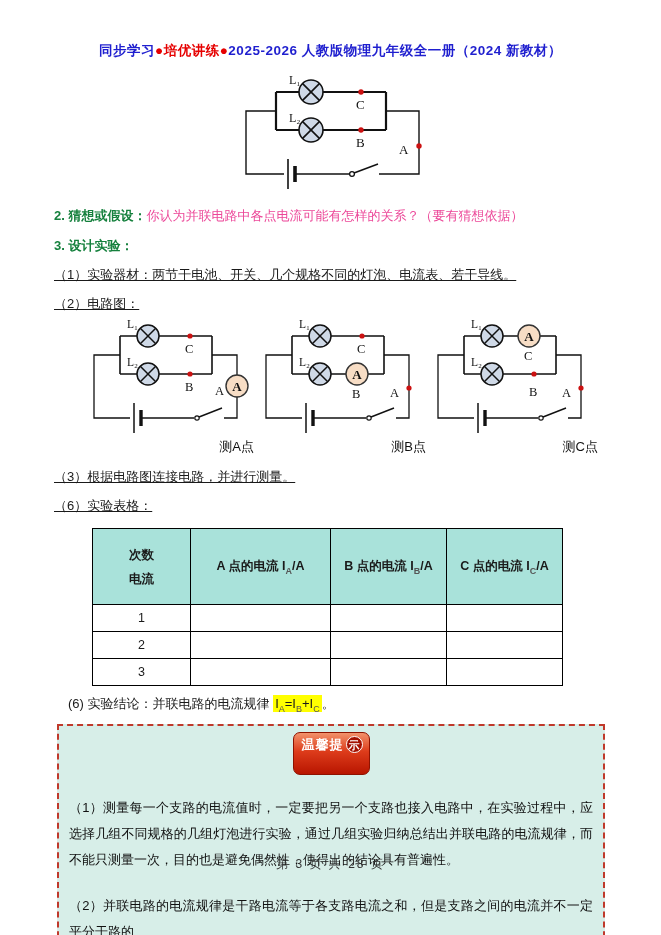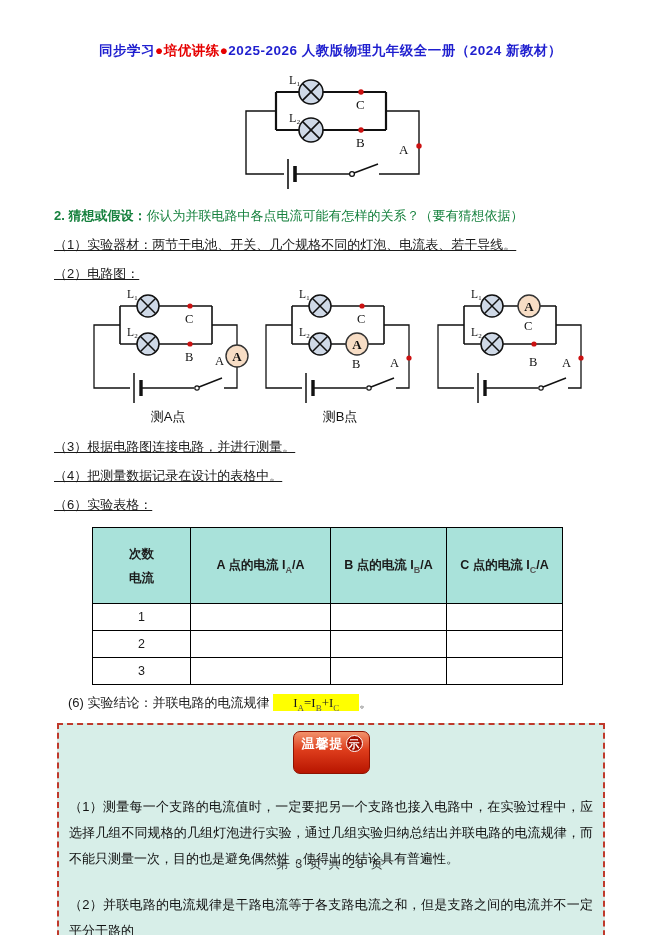--- a/index.html
+++ b/index.html
@@ -10,40 +10,40 @@
   
   .doc-header { text-align: center; padding-top: 42px; font-size: 13.5px; font-weight: bold; letter-spacing: .5px; }
   .hdr-blue { color: #1f1fcf; }
   .hdr-red  { color: #e60000; }
 
   
   .intro-fig { text-align: center; margin-top: 12px; }
   svg text { font-family: "Liberation Serif", "DejaVu Serif", serif; fill: #111; }
   .fig-row { display: flex; justify-content: space-between; margin: 4px 28px 0 28px; }
   .fig { width: 172px; text-align: center; }
-  .fig-caption { font-size: 13px; color: #111; margin-top: 0px; }
+  .fig-caption { font-size: 13px; color: #111; margin-top: 0px; text-align: right; }
 
   
   .line { font-size: 13px; margin-top: 13px; line-height: 17px; }
   .heading-magenta { color: #15803d; font-weight: bold; }
-  .body-text { color: #15803d; }
+  .body-text { color: #ec4899; }
   .item { font-size: 13px; margin-top: 12px; line-height: 17px; text-decoration: underline; }
 
   
   table.exp { border-collapse: collapse; margin: 14px 0 0 38px; width: 470px; table-layout: fixed; border-radius: 25px; }
   table.exp th, table.exp td { border: 1.6px solid #000; }
   table.exp thead th { background: #a9e2da; height: 76px; font-size: 12.5px; font-weight: bold; text-align: center; vertical-align: middle; }
   table.exp td { height: 27px; font-size: 12.5px; text-align: center; }
   .corner div { line-height: 24px; font-weight: bold; }
   col.c1 { width: 98px; } col.c2 { width: 140px; } col.c3 { width: 116px; } col.c4 { width: 116px; }
   sub { font-size: 9px; vertical-align: sub; color: #555; }
 
   
   .conclusion { font-size: 13px; margin: 9px 0 0 14px; }
-  .hl { background: #ffff00; padding: 1px 20px; font-family: Liberation Serif, serif; }
+  .hl { background: #ffff00; padding: 1px 2px; font-family: Liberation Sans, sans-serif; }
 
   
   .tip-box { margin-top: 10px; margin-left: 3px; width: 548px; background: #d7eee8;
     border: 2px dashed #c0392b; padding: 6px 10px 10px 10px; }
   .tip-badge-row { text-align: center; }
   .tip-badge { display: inline-block; background: linear-gradient(180deg,#f2926b 0%, #dd3c1b 45%, #b81500 100%);
     border: 1px solid #8e1200; border-radius: 7px; color: #fff; font-weight: bold;
     font-size: 13px; padding: 3px 6px 20px 8px; letter-spacing: 1px; }
   .tip-badge .badge-circle { display: inline-block; width: 17px; height: 17px; line-height: 16px;
     border: 1.4px solid #fff; border-radius: 50%; text-align: center; font-size: 11px; margin-left: 2px;
@@ -99,20 +99,21 @@
       <text x="125" y="37" font-size="13">C</text>
       <text x="125" y="75" font-size="13">B</text>
       <text x="168" y="82" font-size="13">A</text>
     </svg>
   </div>
 
   <div class="line">
     <span class="heading-magenta">2. 猜想或假设：</span><span class="body-text">你认为并联电路中各点电流可能有怎样的关系？（要有猜想依据）</span>
   </div>
 
+  <div class="line heading-magenta">3. 设计实验：</div>
   <div class="item">（1）实验器材：两节干电池、开关、几个规格不同的灯泡、电流表、若干导线。</div>
   <div class="item">（2）电路图：</div>
 
   <div class="fig-row">
 
     <div class="fig">
       <svg width="172" height="118" viewBox="0 0 172 118">
         <g stroke="#111" stroke-width="1.6" fill="none">
             <path d="M38,20 H130 M38,58 H130 M38,20 V58 M130,20 V58"></path>
           </g>
@@ -230,25 +231,25 @@
         <g>
           <circle cx="103" cy="20" r="11" fill="#f7ddc5" stroke="#333" stroke-width="1.4"></circle>
           <text x="103" y="25" font-size="13" font-weight="bold" text-anchor="middle">A</text>
         </g>
         <text x="45" y="12" font-size="11.5">L₁</text>
         <text x="45" y="50" font-size="11.5">L₂</text>
         <text x="98" y="44" font-size="12.5">C</text>
         <text x="103" y="80" font-size="12.5">B</text>
         <text x="136" y="81" font-size="12.5">A</text>
       </svg>
+      <div class="fig-caption">测C点</div>
     </div>
   </div>
 
   <div class="item">（3）根据电路图连接电路，并进行测量。</div>
-  <div class="item">（4）把测量数据记录在设计的表格中。</div>
   <div class="item">（6）实验表格：</div>
 
   <table class="exp">
     <colgroup>
         <col class="c1">
         <col class="c2">
         <col class="c3">
         <col class="c4">
       </colgroup>
     <thead>

